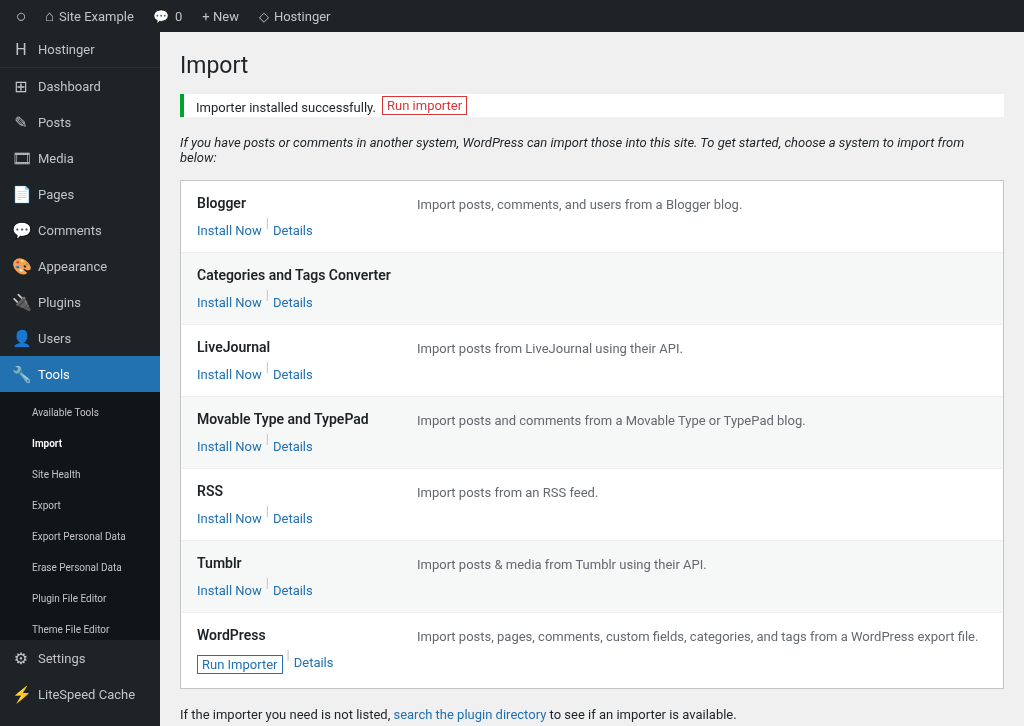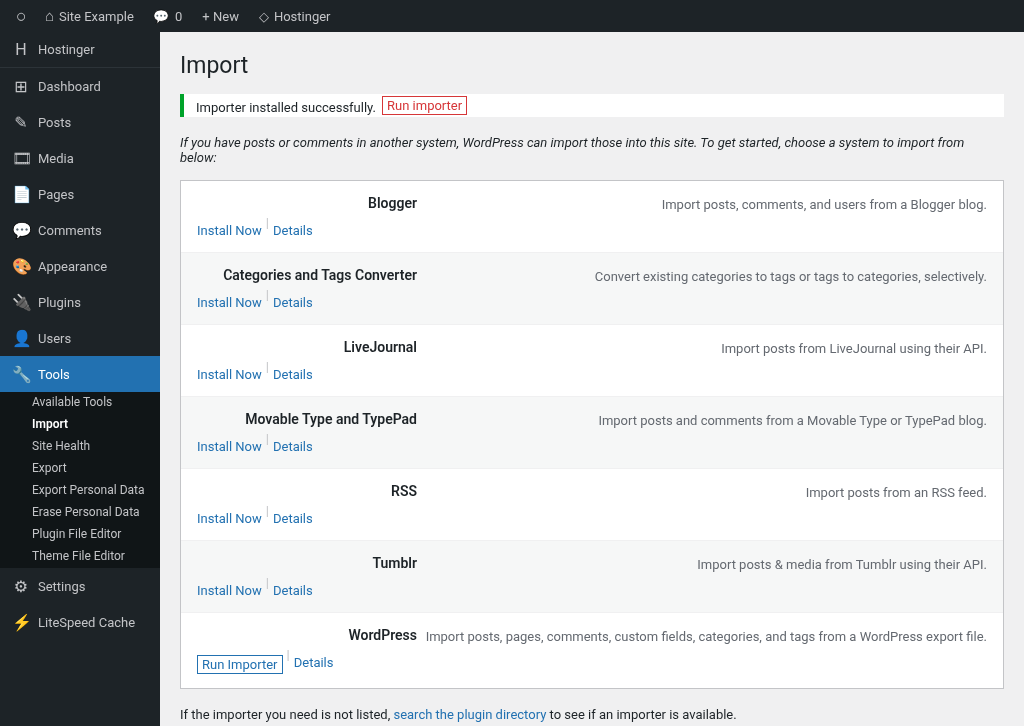--- a/index.html
+++ b/index.html
@@ -54,23 +54,23 @@
       font-size: 13px;
       cursor: pointer;
       min-height: 36px;
       text-decoration: none;
     }
     .menu-top.current { background: #2271b1; color: #fff; }
     .menu-top .menu-icon { font-size: 16px; width: 18px; text-align: center; flex-shrink: 0; }
     .submenu { background: #101517; }
     .submenu a {
       display: block;
-      padding: 3px 5px 5px 32px;
+      padding: 15px 5px 5px 32px;
       color: #c3c4c7;
-      font-size: 12px;
+      font-size: 10px;
       cursor: pointer;
       text-decoration: none;
     }
     .submenu a.current { color: #fff; font-weight: 600; }
 
     
     .hostinger-item {
       background: #1d2327;
       border-bottom: 1px solid #2c3338;
     }
@@ -122,21 +122,20 @@
       background: #fff;
       border: 1px solid #c3c4c7;
       width: 100%;
     }
 
     .importer-row {
       border-bottom: 1px solid #f0f0f1;
       padding: 14px 16px;
       display: flex;
       gap: 0;
-      text-align: right;
     }
     .importer-row:last-child { border-bottom: none; }
     .importer-row:nth-child(even) { background: #f6f7f7; }
 
     .importer-left {
       width: 220px;
       flex-shrink: 0;
     }
     .importer-name {
       font-size: 14px;
@@ -302,21 +301,20 @@
 
         <div class="importer-row">
           <div class="importer-left">
             <div class="importer-name">Categories and Tags Converter</div>
             <div class="importer-actions">
               <a>Install Now</a>
               <span class="sep">|</span>
               <a>Details</a>
             </div>
           </div>
-          <div class="importer-desc">Convert existing categories to tags or tags to categories, selectively.</div>
         </div>
 
         <div class="importer-row">
           <div class="importer-left">
             <div class="importer-name">LiveJournal</div>
             <div class="importer-actions">
               <a>Install Now</a>
               <span class="sep">|</span>
               <a>Details</a>
             </div>

